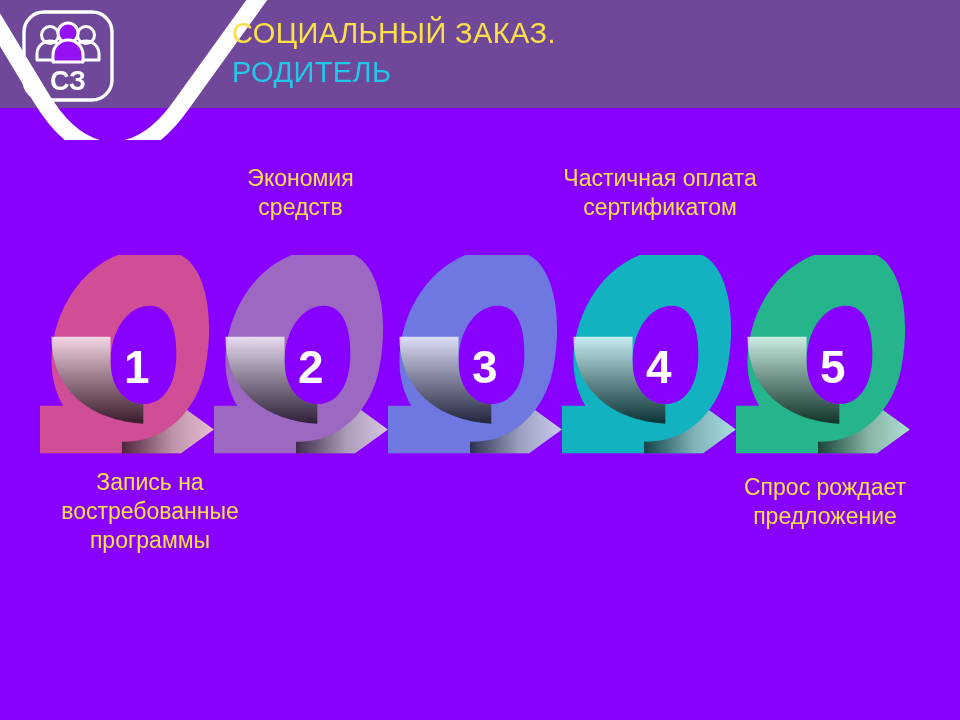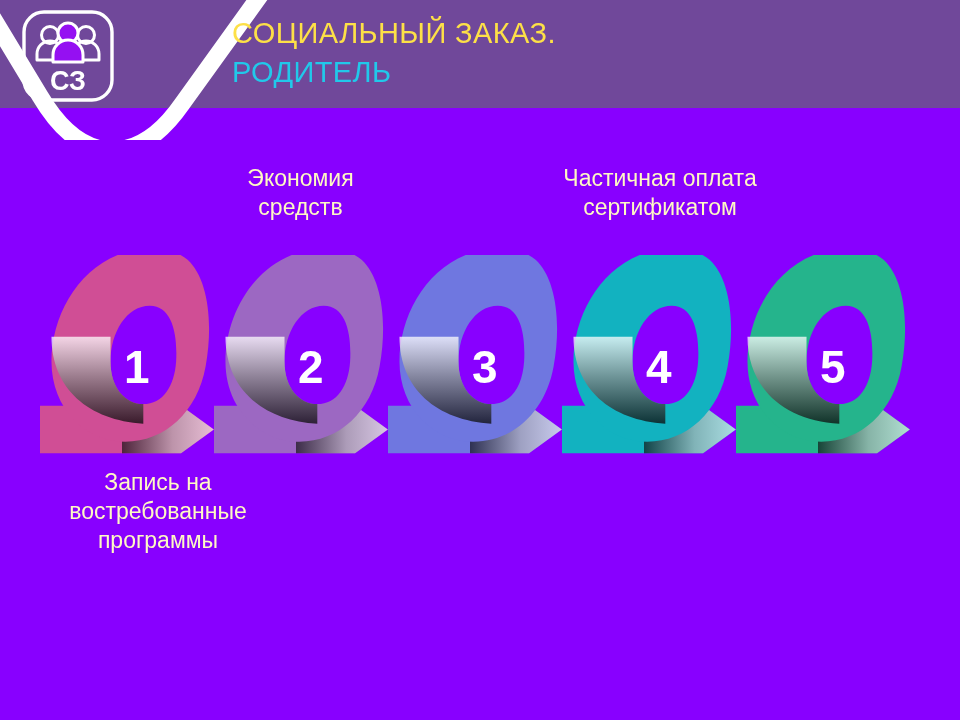--- a/index.html
+++ b/index.html
@@ -30,26 +30,26 @@
   }
   .title-line1{
     font-size:29px;color:#fde047;display:block;white-space:nowrap;
   }
   .title-line2{
     font-size:29px;color:#21c8ea;display:block;white-space:nowrap;
   }
 
   
   .caption{
-    position:absolute;text-align:center;color:#fef9c3;
+    position:absolute;text-align:center;color:#fde047;
     font-size:23px;line-height:1.25;white-space:pre-line;
   }
   .cap-top-1{left:178px;top:164px;width:245px;}
   .cap-top-2{left:515px;top:164px;width:290px;}
-  .cap-bot-1{left:0px;top:468px;width:300px;padding-left:8px;}
+  .cap-bot-1{left:0px;top:468px;width:300px;}
   .cap-bot-2{left:340px;top:473px;width:300px;}
   .cap-bot-3{left:690px;top:473px;width:270px;}
 
   
   .ribbon{
     position:absolute;left:0;top:255px;width:960px;height:215px;
   }
   .ribbon svg{display:block;}
   .step-number{
     fill:#ffffff;font-family:"Liberation Sans","DejaVu Sans",sans-serif;
@@ -236,14 +236,16 @@
           <text class="step-number" x="118" y="168">5</text>
         </g>
 
       </g>
     </svg>
   </div>
 
   <div class="caption cap-bot-1">Запись на
 востребованные
 программы</div>
+  <div class="caption cap-bot-3">Спрос рождает
+предложение</div>
 
 </div>
 
 </body></html>

